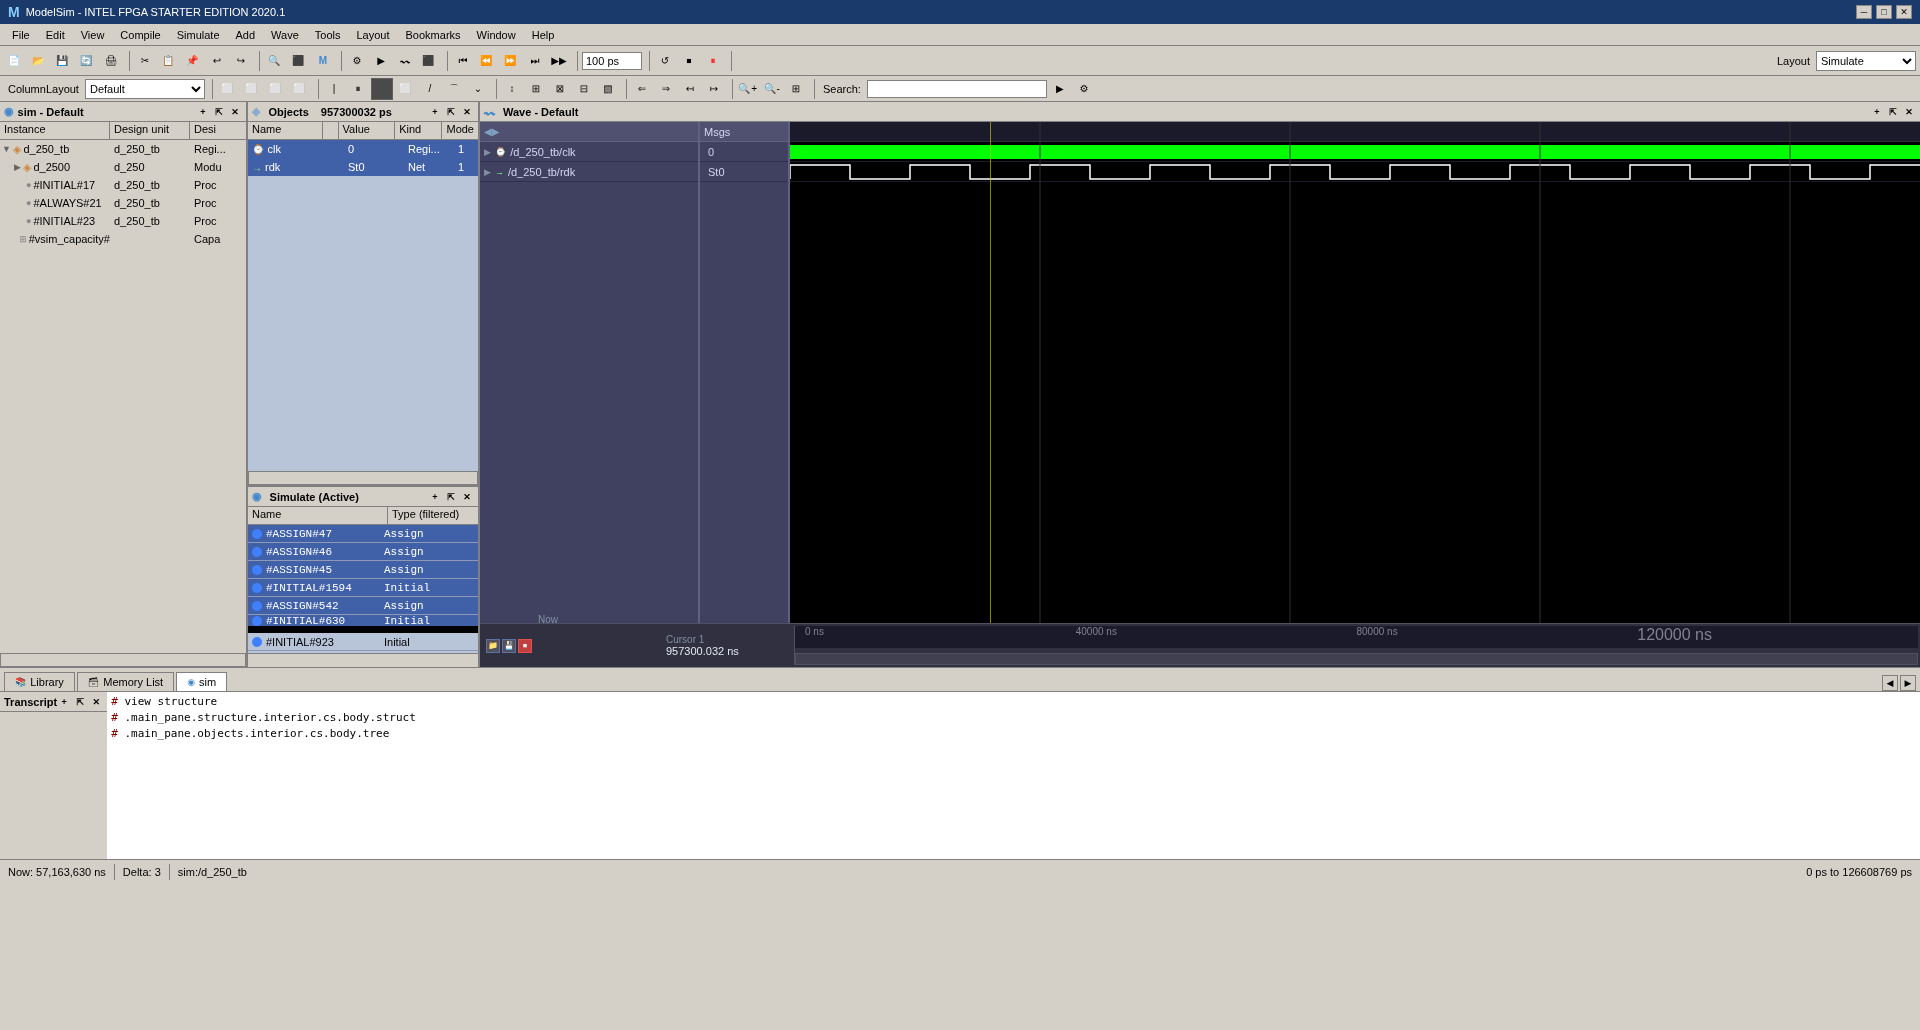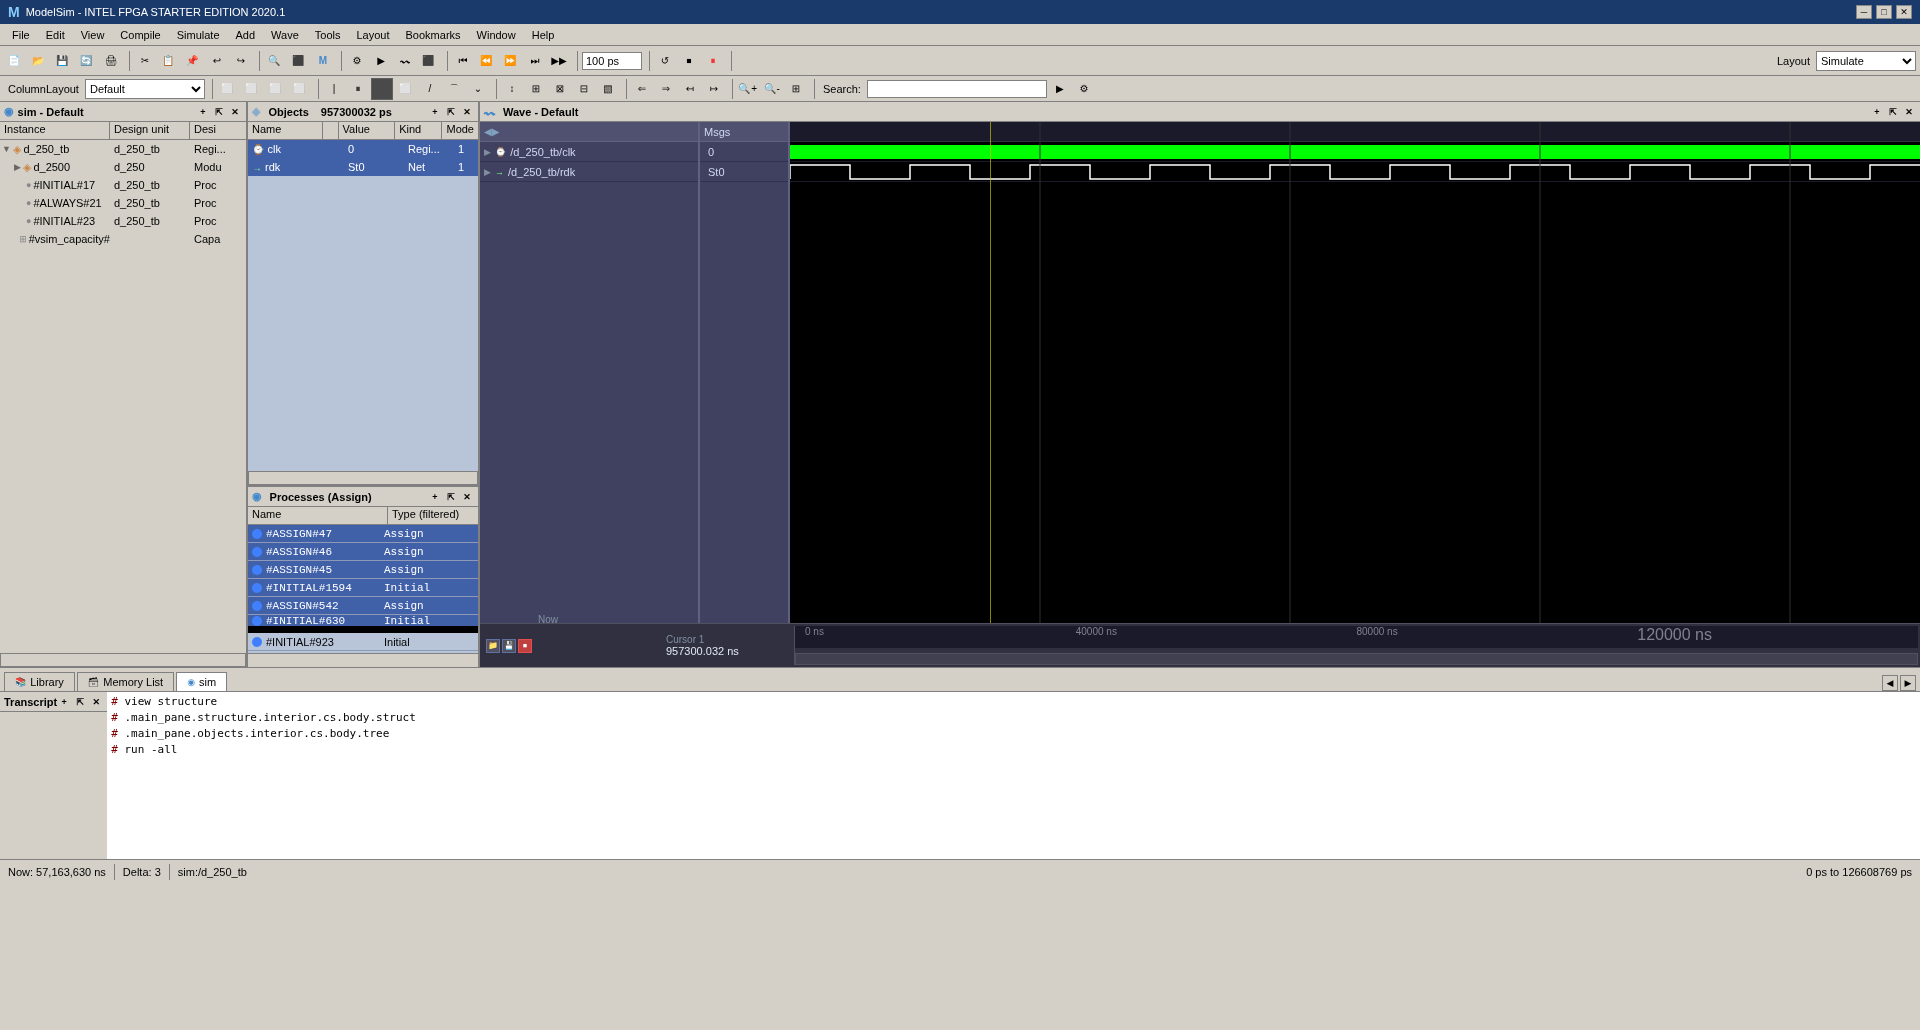--- a/index.html
+++ b/index.html
@@ -321,21 +321,21 @@
           <div style="width:50px; font-size:11px; color:white; padding-left:4px;">Net</div>
           <div style="flex:1; font-size:11px; color:white; padding-left:4px;">1</div>
         </div>
       </div>
       <div class="scrollbar-h" style="background:#d4d0c8; border-top:1px solid #808080; height:14px;"></div>
     </div>
 
     <div id="processes-panel" style="height:180px; display:flex; flex-direction:column;">
       <div class="panel-header" style="background:#d4d0c8; height:20px; display:flex; align-items:center; padding:0 4px; border-bottom:1px solid #808080;">
         <span style="color:#4488cc; margin-right:4px;">◉</span>
-        <span style="font-size:11px; font-weight:bold;">Processes (Assign)</span>
+        <span style="font-size:11px; font-weight:bold;">Simulate (Active)</span>
         <div class="panel-header-icons" style="margin-left:auto; display:flex; gap:2px;">
           <div class="panel-icon" style="font-size:9px;">+</div>
           <div class="panel-icon" style="font-size:9px;">⇱</div>
           <div class="panel-icon" style="font-size:9px;">✕</div>
         </div>
       </div>
 
       <div style="display:flex; background:#d4d0c8; border-bottom:1px solid #808080; height:18px;">
         <div style="flex:1; padding:1px 4px; font-size:11px; border-right:1px solid #808080;">Name</div>
         <div style="width:90px; padding:1px 4px; font-size:11px;">Type (filtered)</div>
@@ -521,21 +521,20 @@
     <div style="display:flex; gap:2px;">
       <div style="width:14px; height:14px; background:#d4d0c8; border:1px solid transparent; display:flex; align-items:center; justify-content:center; font-size:9px; cursor:pointer;">+</div>
       <div style="width:14px; height:14px; background:#d4d0c8; border:1px solid transparent; display:flex; align-items:center; justify-content:center; font-size:9px; cursor:pointer;">⇱</div>
       <div style="width:14px; height:14px; background:#d4d0c8; border:1px solid transparent; display:flex; align-items:center; justify-content:center; font-size:9px; cursor:pointer;">✕</div>
     </div>
   </div>
   <div id="transcript-content" style="flex:1; background:white; overflow:auto; padding:2px 4px; font-family:monospace; font-size:11px;">
     <div class="transcript-line"><span style="color:#800000;">#</span> view structure</div>
     <div class="transcript-line"><span style="color:#800000;">#</span> .main_pane.structure.interior.cs.body.struct</div>
     <div class="transcript-line"><span style="color:#800000;">#</span> .main_pane.objects.interior.cs.body.tree</div>
-    <div class="transcript-line"><span style="color:#800000;">#</span> run -all</div>
   </div>
 </div>
 
 <div id="statusbar" style="height:24px; background:#d4d0c8; border-top:1px solid #808080; display:flex; align-items:center; padding:0 8px; gap:8px; font-size:11px;">
   <span>Now: 57,163,630 ns</span>
   <div style="width:1px; height:16px; background:#808080;"></div>
   <span>Delta: 3</span>
   <div style="width:1px; height:16px; background:#808080;"></div>
   <span>sim:/d_250_tb</span>
   <div style="flex:1;"></div>

